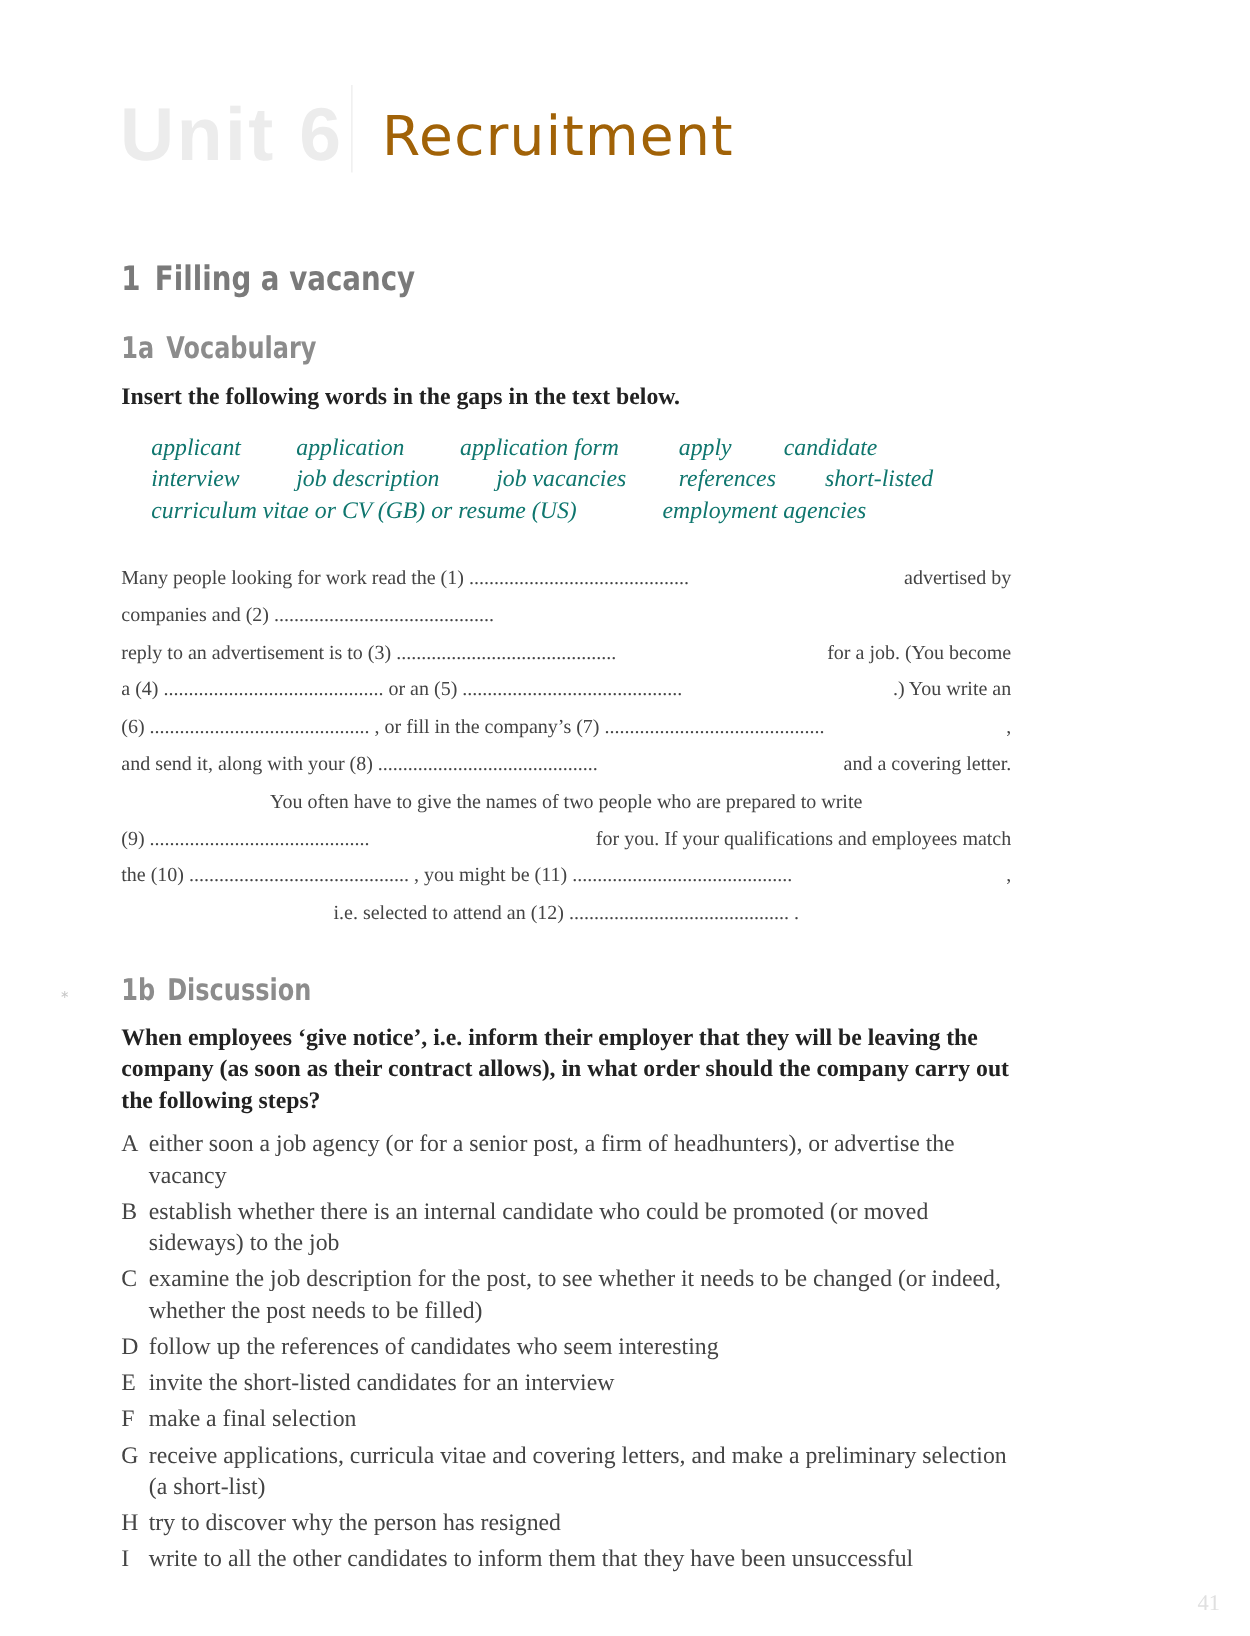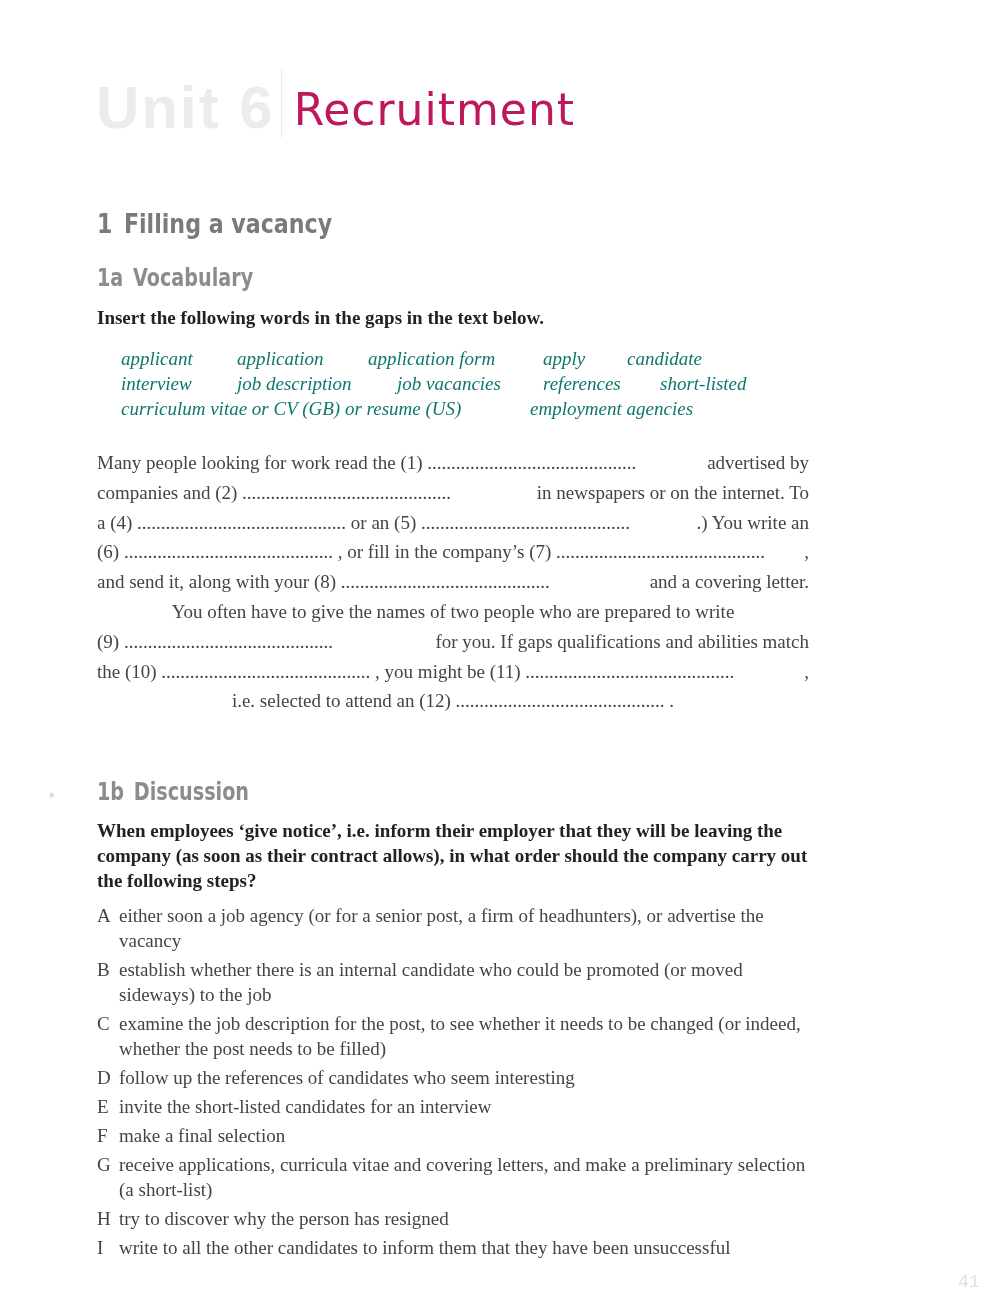--- a/index.html
+++ b/index.html
@@ -1,41 +1,41 @@
 <!DOCTYPE html>
 <html><head>
   <meta charset="utf-8">
   <style>
     html, body { margin: 0; padding: 0; background: #ffffff; }
     body { width: 1000px; height: 1309px; position: relative; overflow: hidden; font-family: "Liberation Serif", serif; color: #2a2a2a; }
     .unit-header { position: absolute; left: 96px; top: 68px; height: 70px; display: flex; align-items: flex-end; }
     .unit-number { font-family: "Liberation Sans", sans-serif; font-size: 60px; font-weight: bold; color: #ececec; letter-spacing: 2px; line-height: 60px; }
     .unit-divider { width: 1px; height: 70px; background: #ececec; margin: 0 12px 0 6px; }
-    .unit-title { font-family: "DejaVu Sans", sans-serif; font-size: 44px; color: #be185d; line-height: 56px; letter-spacing: 1px; }
+    .unit-title { font-family: "DejaVu Sans", sans-serif; font-size: 44px; color: #a16207; line-height: 56px; letter-spacing: 1px; margin-left: 12px; }
 
     .h1 { position: absolute; left: 97px; top: 208px; font-family: "DejaVu Sans", sans-serif; font-size: 27px; font-weight: bold; color: #7a7a7a; transform: scaleX(0.82); transform-origin: left; white-space: nowrap; }
     .h1 .num { margin-right: 14px; }
     .h2 { position: absolute; left: 97px; font-family: "DejaVu Sans", sans-serif; font-size: 24px; font-weight: bold; color: #8c8c8c; transform: scaleX(0.8); transform-origin: left; white-space: nowrap; }
     .h2 .num { margin-right: 12px; }
     .instr { position: absolute; left: 97px; font-size: 19px; font-weight: bold; color: #222; line-height: 25px; }
 
     .wordbox { position: absolute; left: 121px; top: 346px; font-style: italic; font-size: 19px; color: #0f766e; line-height: 25px; }
     .wordbox .row { white-space: nowrap; }
     .wordbox span.w { display: inline-block; }
 
-    .gap-text { position: absolute; left: 97px; top: 448px; width: 712px; font-size: 19px; color: #444; line-height: 29.8px; }
+    .gap-text { position: absolute; left: 97px; top: 448px; width: 712px; font-size: 16px; color: #444; line-height: 29.8px; }
     .gap-text .line { white-space: nowrap; display: flex; justify-content: space-between; }
     .gap-text .line.left { justify-content: center; }
 
     .steps { position: absolute; left: 97px; top: 903px; width: 720px; font-size: 19px; color: #444; line-height: 25px; }
     .step { display: flex; margin-bottom: 4px; }
     .step .letter { width: 22px; flex: none; }
     .step .text { flex: 1; }
 
-    .page-number { position: absolute; left: 958px; top: 1272px; font-family: Liberation Mono, monospace; font-size: 18px; color: #e0e0e0; }
+    .page-number { position: absolute; left: 958px; top: 1272px; font-family: Liberation Serif, serif; font-size: 18px; color: #e0e0e0; }
     .margin-mark { position: absolute; left: 48px; top: 790px; font-size: 9px; color: #c8c8c8; }
   </style>
 </head>
 <body>
 
 <div class="unit-header">
   <span class="unit-number">Unit 6</span>
   <span class="unit-divider"></span>
   <span class="unit-title">Recruitment</span>
 </div>
@@ -62,40 +62,43 @@
   </div>
 </div>
 
 <div class="gap-text">
   <div class="line">
       <span>Many people looking for work read the (1) ............................................</span>
       <span>advertised by</span>
     </div>
   <div class="line">
       <span>companies and (2) ............................................</span>
-      <span>in newspapers or on the internet. To</span>
+    </div>
+  <div class="line">
+      <span>reply to an advertisement is to (3) ............................................</span>
+      <span>for a job. (You become</span>
     </div>
   <div class="line">
       <span>a (4) ............................................ or an (5) ............................................</span>
       <span>.) You write an</span>
     </div>
   <div class="line">
       <span>(6) ............................................ , or fill in the company’s (7) ............................................</span>
       <span>,</span>
     </div>
   <div class="line">
       <span>and send it, along with your (8) ............................................</span>
       <span>and a covering letter.</span>
     </div>
   <div class="line left">
       <span>You often have to give the names of two people who are prepared to write</span>
     </div>
   <div class="line">
       <span>(9) ............................................</span>
-      <span>for you. If gaps qualifications and abilities match</span>
+      <span>for you. If your qualifications and employees match</span>
     </div>
   <div class="line">
       <span>the (10) ............................................ , you might be (11) ............................................</span>
       <span>,</span>
     </div>
   <div class="line left">
       <span>i.e. selected to attend an (12) ............................................ .</span>
     </div>
 </div>
 

